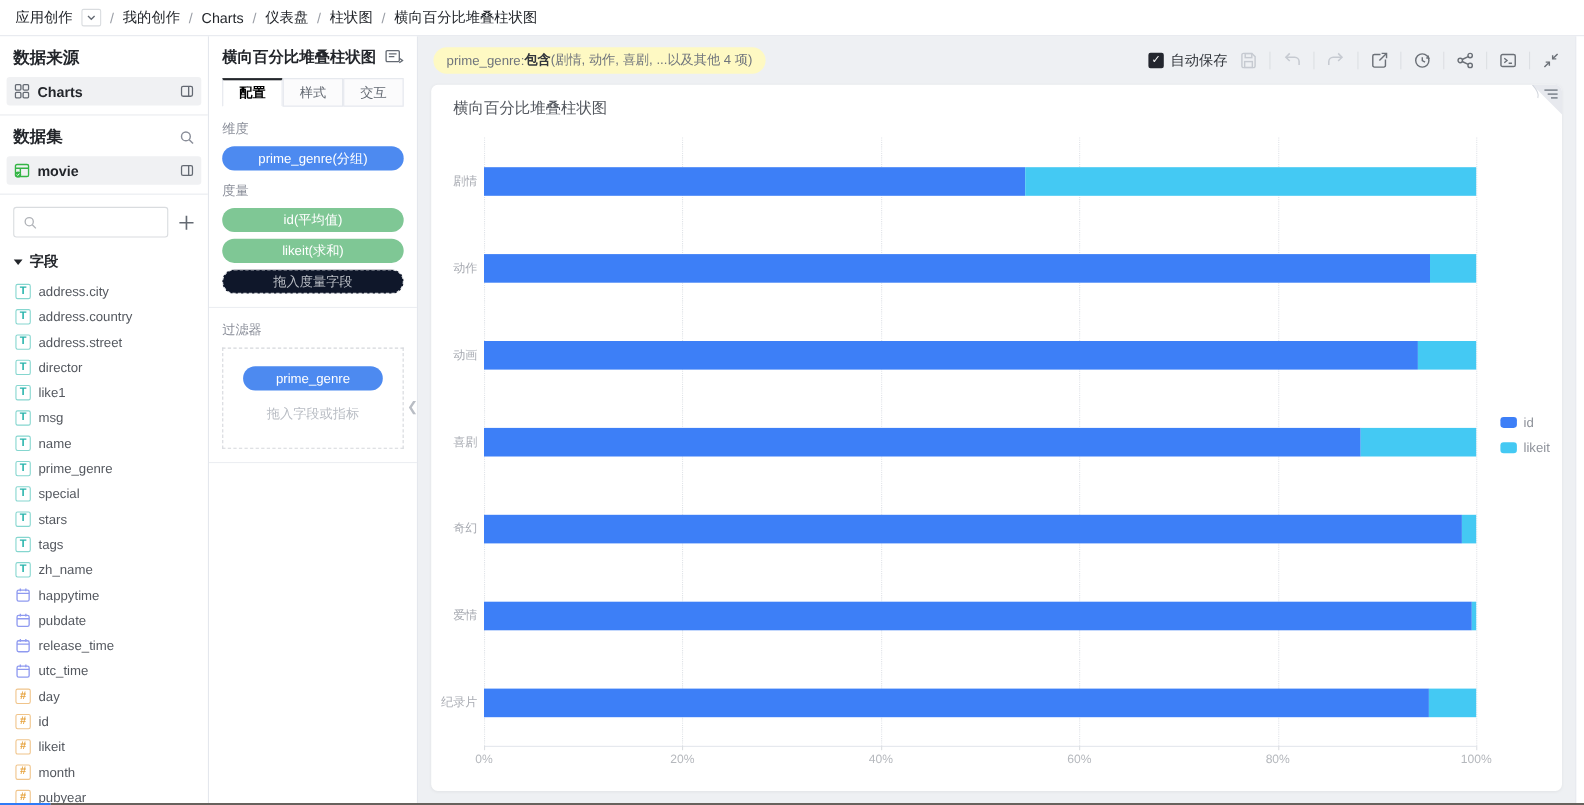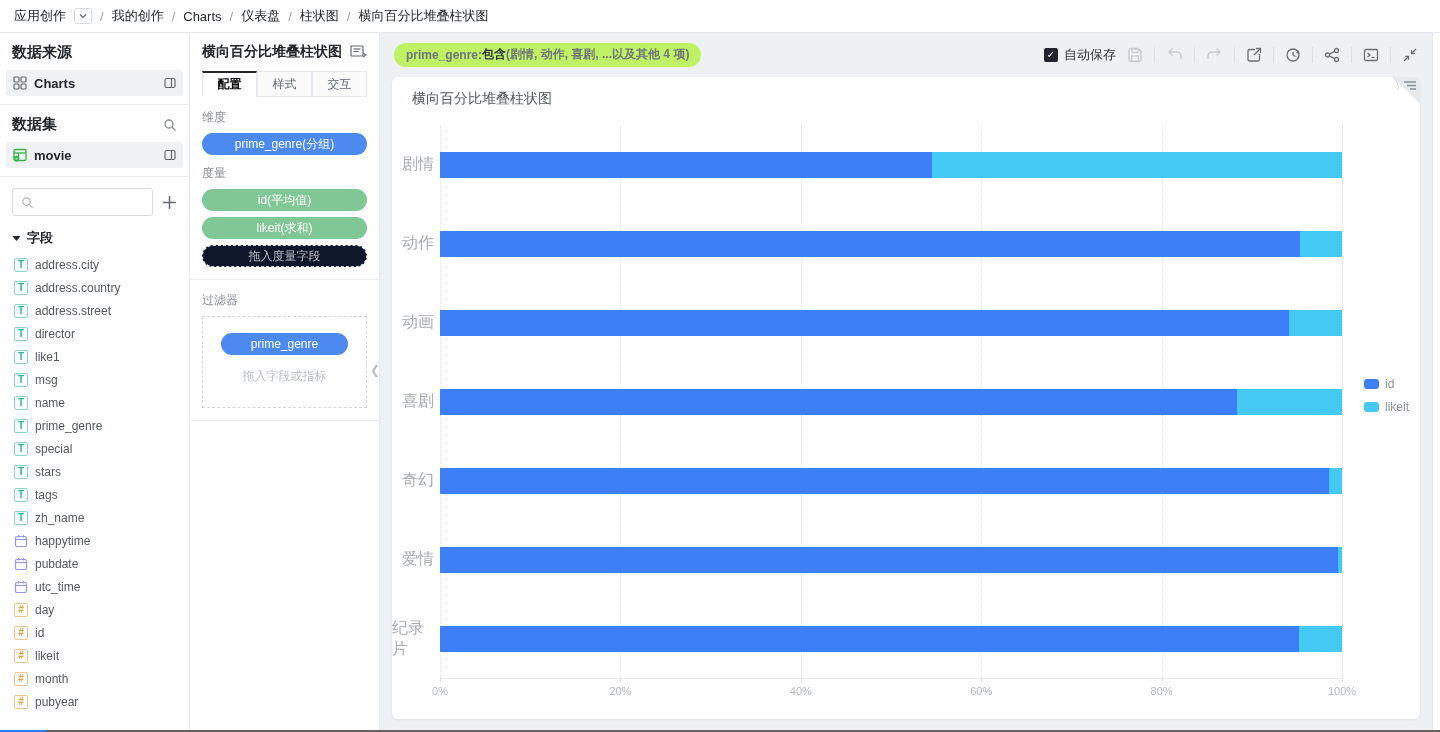--- a/index.html
+++ b/index.html
@@ -69,39 +69,39 @@
     font-weight:bold; font-size:13px; padding-top:13px; }
   .add-btn { width:16px; height:16px; background:#3370ff; color:#fff; border-radius:2px;
     display:flex; align-items:center; justify-content:center; font-size:13px; cursor:pointer; }
   .collapse-handle { position:absolute; right:-1px; top:330px; color:#b9bdc4; font-size:12px;
     cursor:pointer; }
 
   
   .workspace { flex:1; background:#eef0f3; display:flex; flex-direction:column; min-width:0; }
   .toolbar { height:43px; display:flex; align-items:center; justify-content:space-between;
     padding:0 14px; }
-  .chip { background:#bef264; border-radius:12px; height:24px; display:flex; align-items:center;
-    padding:0 12px; font-size:12px; color:#70757d; cursor:pointer; white-space:nowrap;font-weight:bold; }
+  .chip { background:#fef9c3; border-radius:12px; height:24px; display:flex; align-items:center;
+    padding:0 12px; font-size:12px; color:#70757d; cursor:pointer; white-space:nowrap; }
   .chip b { color:#32363c; }
   .controls { display:flex; align-items:center; gap:11px; }
   .autosave { display:flex; align-items:center; gap:6px; cursor:pointer; }
   .checkbox { width:14px; height:14px; background:#23262e; border-radius:2px; color:#fff;
     display:flex; align-items:center; justify-content:center; font-size:10px; }
   .autosave-text { font-size:13px; color:#32363c; }
   .tool-divider { width:1px; height:16px; background:#dcdfe3; }
   .tbtn { cursor:pointer; display:flex; }
 
   
   .chart-card { flex:1; margin:1px 12px 11px; background:#fff; border-radius:6px;
     box-shadow:0 1px 3px rgba(31,35,41,.06); position:relative; overflow:hidden; }
   .chart-title { position:absolute; top:13px; left:20px; font-size:14px; color:#54585f; }
   .dogear { position:absolute; top:0; right:0; cursor:pointer; }
   .cat-labels { position:absolute; left:0; top:48px; width:42px; height:553px; }
   .cat-label { position:absolute; width:42px; height:79px; display:flex; align-items:center;
-    justify-content:flex-end; color:#a8abb2; font-size:16px; }
+    justify-content:flex-end; color:#a8abb2; font-size:11px; }
   .plot { position:absolute; left:48px; top:48px; width:902px; height:553px; }
   .gridline { position:absolute; top:0; bottom:0; width:0; border-left:1px dotted #e0e3e8; }
   .bar-row { position:absolute; left:0; width:100%; height:79px; }
   .bar { position:absolute; top:26px; height:26px; left:0; width:100%; display:flex; }
   .seg { height:100%; }
   .axis-line { position:absolute; left:48px; top:601px; width:902px; border-top:1px solid #e4e7ed; }
   .axis-tick { position:absolute; top:601px; height:4px; width:0; border-left:1px solid #dcdfe3; }
   .x-label { position:absolute; top:608px; transform:translateX(-50%); color:#b5b8bd;
     font-size:11px; }
   .legend { position:absolute; left:972px; top:300px; display:flex; flex-direction:column;
@@ -293,20 +293,31 @@
         </div>
         <div class="field-item">
           <span class="ficon">
             <svg width="14" height="14" viewBox="0 0 14 14" fill="none" stroke="#8f9af0" stroke-width="1.2">
               <rect x="1.5" y="2.5" width="11" height="10" rx="1.5"></rect>
               <line x1="1.5" y1="5.5" x2="12.5" y2="5.5"></line>
               <line x1="4.5" y1="1" x2="4.5" y2="3.5"></line>
               <line x1="9.5" y1="1" x2="9.5" y2="3.5"></line>
             </svg>
           </span>
+          <span>release_time</span>
+        </div>
+        <div class="field-item">
+          <span class="ficon">
+            <svg width="14" height="14" viewBox="0 0 14 14" fill="none" stroke="#8f9af0" stroke-width="1.2">
+              <rect x="1.5" y="2.5" width="11" height="10" rx="1.5"></rect>
+              <line x1="1.5" y1="5.5" x2="12.5" y2="5.5"></line>
+              <line x1="4.5" y1="1" x2="4.5" y2="3.5"></line>
+              <line x1="9.5" y1="1" x2="9.5" y2="3.5"></line>
+            </svg>
+          </span>
           <span>utc_time</span>
         </div>
         <div class="field-item">
           <span class="ficon number">#</span>
           <span>day</span>
         </div>
         <div class="field-item">
           <span class="ficon number">#</span>
           <span>id</span>
         </div>

